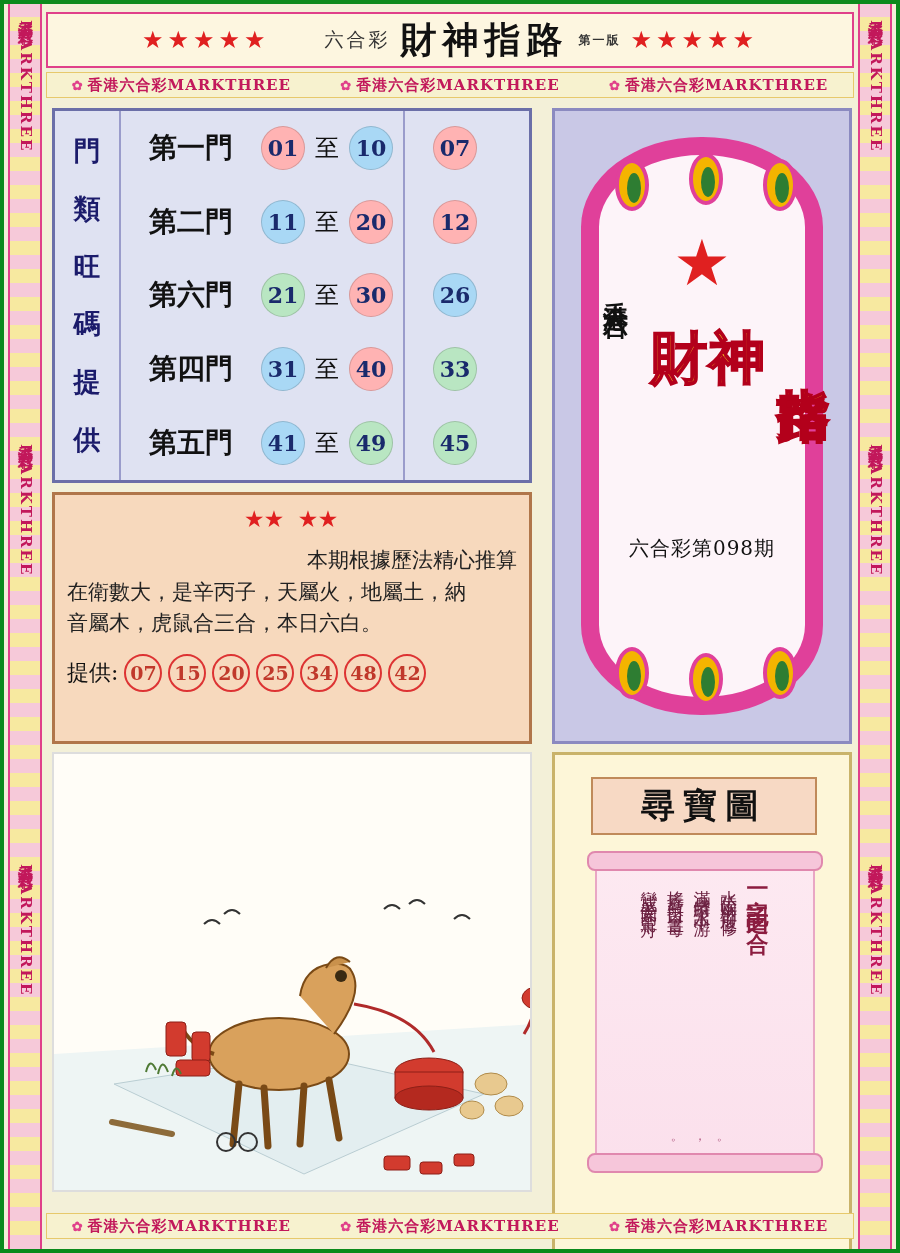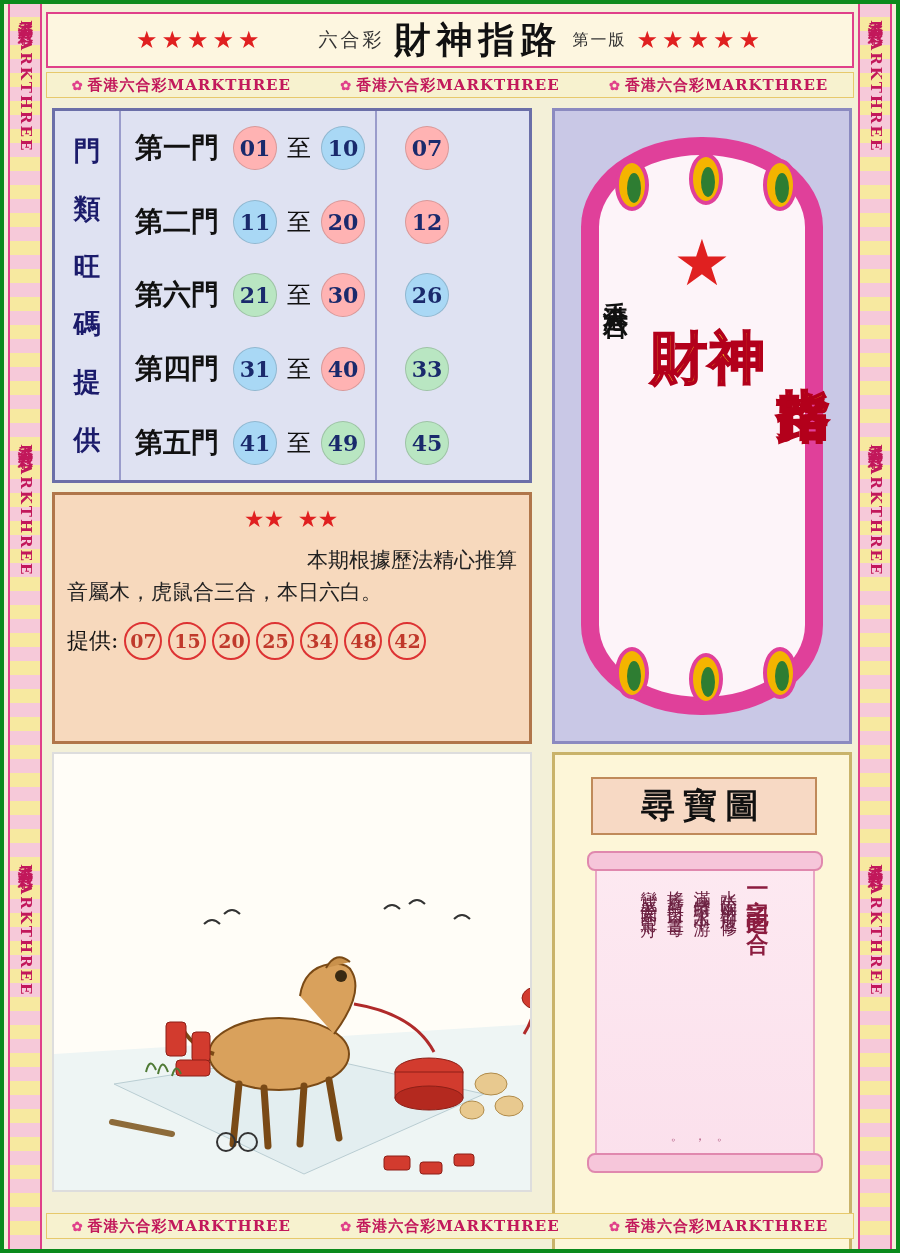--- a/index.html
+++ b/index.html
@@ -49,21 +49,21 @@
   .t-small {
     font-family:"DejaVu Serif", serif;
     font-size:19px; color:#333; letter-spacing:3px;margin-left:45px;
   }
   .t-main {
     font-family:"DejaVu Serif", serif;
     font-size:36px; font-weight:bold; color:#111; letter-spacing:6px;
   }
   .t-edition {
     font-family:"DejaVu Serif", serif;
-    font-size:16px; color:#333; letter-spacing:2px;
+    font-size:12px; color:#333; letter-spacing:2px;font-weight:bold;
   }
 
   
   .strip {
     position:absolute; left:42px; right:42px; height:26px;
     background:#f7f2cf;
     border:1px solid #e7c96b;
     display:flex; align-items:center; justify-content:space-around;
     font-family:"DejaVu Serif", serif;
     font-weight:bold; font-size:15px; color:#c2185b;
@@ -86,21 +86,21 @@
     font-family:"DejaVu Serif", serif;
     font-size:27px; font-weight:bold; color:#1b1b6b;
     border-right:2px solid #9a9ccb;
     background:#dfe2f2;
   }
   .gate-rows { flex:1; display:flex; flex-direction:column; }
   .gate-row {
     flex:1; display:flex; align-items:center;
   }
   .gate-label {
-    width:112px; text-align:center;
+    width:140px; text-align:center;
     font-family:"DejaVu Serif", serif;
     font-size:28px; font-weight:bold; color:#111;
   }
   .ball {
     width:44px; height:44px; border-radius:50%;
     display:flex; align-items:center; justify-content:center;
     font-family:"DejaVu Serif", serif;
     font-size:22px; font-weight:bold; color:#1a2a6c;
     border:1px solid rgba(0,0,0,.15);
   }
@@ -351,20 +351,21 @@
     </div>
   </div>
 
   <div class="divine">
     <div class="divine-title">
       <span class="s">★★</span>
       <span class="s">★★</span>
     </div>
     <div class="divine-body">
       <div class="ln1">本期根據歷法精心推算</div>
+      <div>在衛數大，是辛丙子，天屬火，地屬土，納</div>
       <div>音屬木，虎鼠合三合，本日六白。</div>
     </div>
     <div class="divine-supply">
       <span>提供:</span>
       <span class="oball">07</span>
       <span class="oball">15</span>
       <span class="oball">20</span>
       <span class="oball">25</span>
       <span class="oball">34</span>
       <span class="oball">48</span>
@@ -434,20 +435,21 @@
     <div class="gem" style="left:134px; top:542px;">
         <i></i>
       </div>
     <div class="gem" style="left:208px; top:536px;">
         <i></i>
       </div>
     <div class="emblem-star">★</div>
     <div class="emblem-hk">香港六合</div>
     <div class="emblem-big">財神</div>
     <div class="emblem-big2">指路</div>
+    <div class="emblem-issue">六合彩第098期</div>
   </div>
 
   <div class="treasure">
     <div class="treasure-title">尋寶圖</div>
     <div class="scroll">
       <div class="scroll-cols">
         <div class="scroll-col main">一字記之曰 合</div>
         <div class="scroll-col">水陸兩栖前世修</div>
         <div class="scroll-col">滿身鱗甲水中游</div>
         <div class="scroll-col">搖唇鼓舌口含毒</div>

